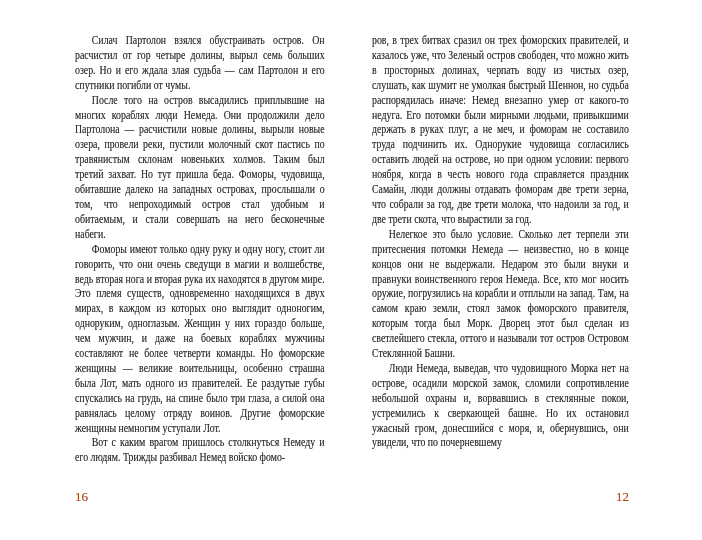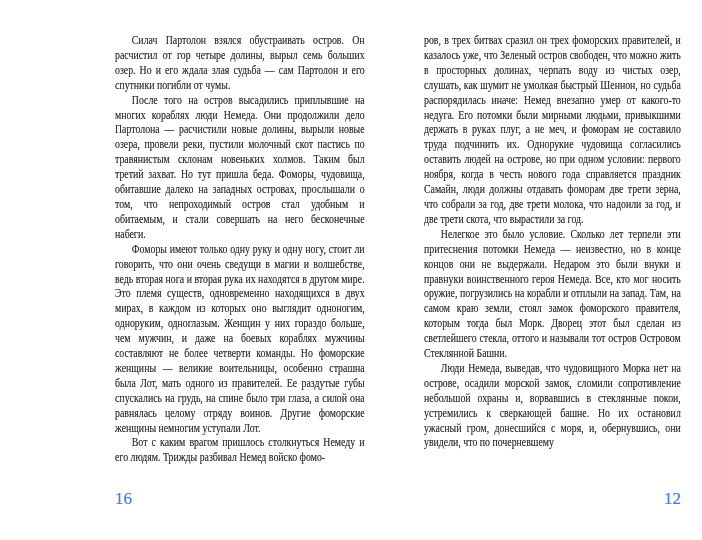--- a/index.html
+++ b/index.html
@@ -14,24 +14,23 @@
   .spread {
     position: relative;
     width: 702px;
     height: 540px;
     background: #ffffff;
   }
   .page {
     position: absolute;
     top: 0;
     height: 540px;
-    margin-left: 40px;
   }
   .page-left  { left: 75px;  width: 250px; }
-  .page-right { left: 384px; width: 257px; }
+  .page-right { left: 372px; width: 257px; }
   .text-block {
     position: absolute;
     top: 33px;
     left: 0;
     transform-origin: 0 0;
     transform: scaleX(0.8);
   }
   .page-left  .text-block { width: 312px; }
   .page-right .text-block { width: 321px; }
   p.para {
@@ -40,22 +39,22 @@
     font-size: 12.3px;
     line-height: 14.9px;
     text-align: justify;
     color: #2d2d2d;
     text-shadow: 0 0 0.4px rgba(45,45,45,0.45);
   }
   p.para.indent { text-indent: 21px; }
   .page-number {
     position: absolute;
     top: 489px;
-    font-size: 17px;
-    color: #3b82f6;
+    font-size: 13px;
+    color: #c2410c;
     text-shadow: 0 0 0.4px rgba(45,45,45,0.45);
   }
   .page-number-left  { left: 0; }
   .page-number-right { right: 0; }
 </style>
 </head>
 <body>
 
 <div class="spread">
 

